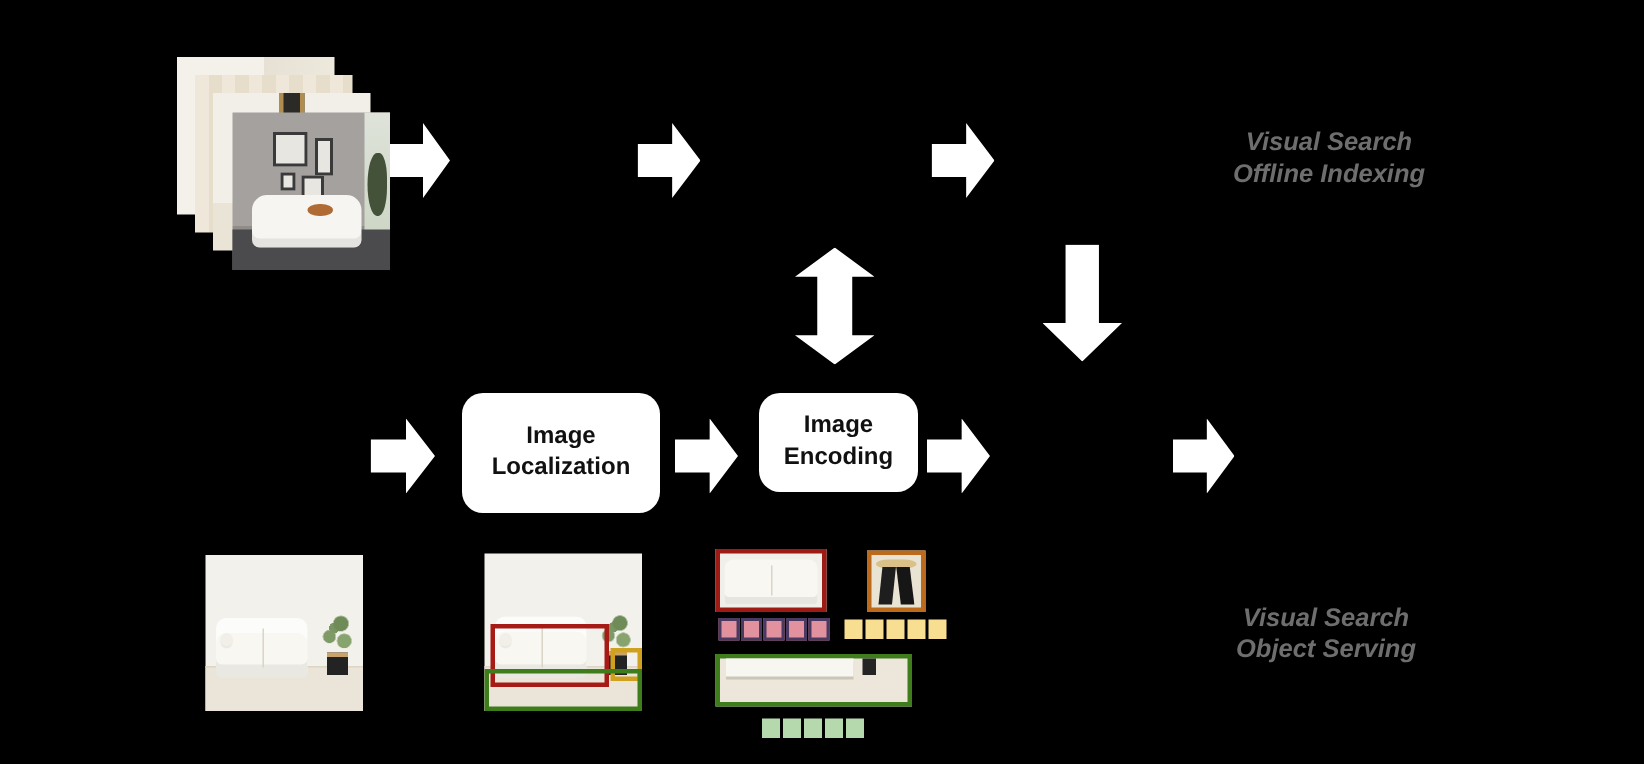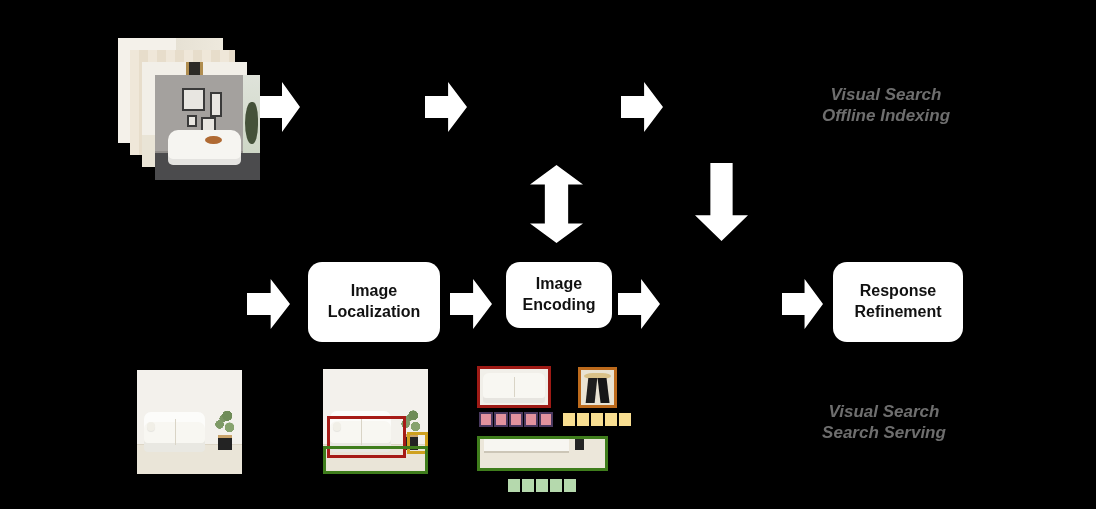--- a/index.html
+++ b/index.html
@@ -126,22 +126,20 @@
   <div class="arrow down" style="left:695px;top:163px;width:53px;height:78px;"></div>
 
   <div class="arrow right" style="left:247px;top:279px;width:43px;height:50px;"></div>
   <div class="node" style="left:308px;top:262px;width:132px;height:80px;">Image
 Localization</div>
   <div class="arrow right" style="left:450px;top:279px;width:42px;height:50px;"></div>
   <div class="node" style="left:506px;top:262px;width:106px;height:66px;">Image
 Encoding</div>
   <div class="arrow right" style="left:618px;top:279px;width:42px;height:50px;"></div>
   <div class="arrow right" style="left:782px;top:279px;width:41px;height:50px;"></div>
-  <div class="node" style="left:833px;top:262px;width:130px;height:80px;">Response
-Refinement</div>
 
   <div class="qimg" style="left:137px;top:370px;width:105px;height:104px;">
     <div class="floor"></div>
     <div class="sofa"></div>
     <div class="plant"></div>
     <div class="table"></div>
   </div>
 
   <div class="qimg" style="left:323px;top:369px;width:105px;height:105px;">
     <div class="floor"></div>
@@ -184,16 +182,16 @@
   <div class="sqrow row-green" style="left:508px;top:479px;">
       <div class="sq" style="background: rgb(181, 217, 173);"></div>
       <div class="sq" style="background: rgb(181, 217, 173);"></div>
       <div class="sq" style="background: rgb(181, 217, 173);"></div>
       <div class="sq" style="background: rgb(181, 217, 173);"></div>
       <div class="sq" style="background: rgb(181, 217, 173);"></div>
     </div>
 
   <div class="glabel" style="left:789px;top:401px;">
     <div>Visual Search</div>
-    <div>Search Serving</div>
+    <div>Object Serving</div>
   </div>
 
 </div>
 
 </body></html>

